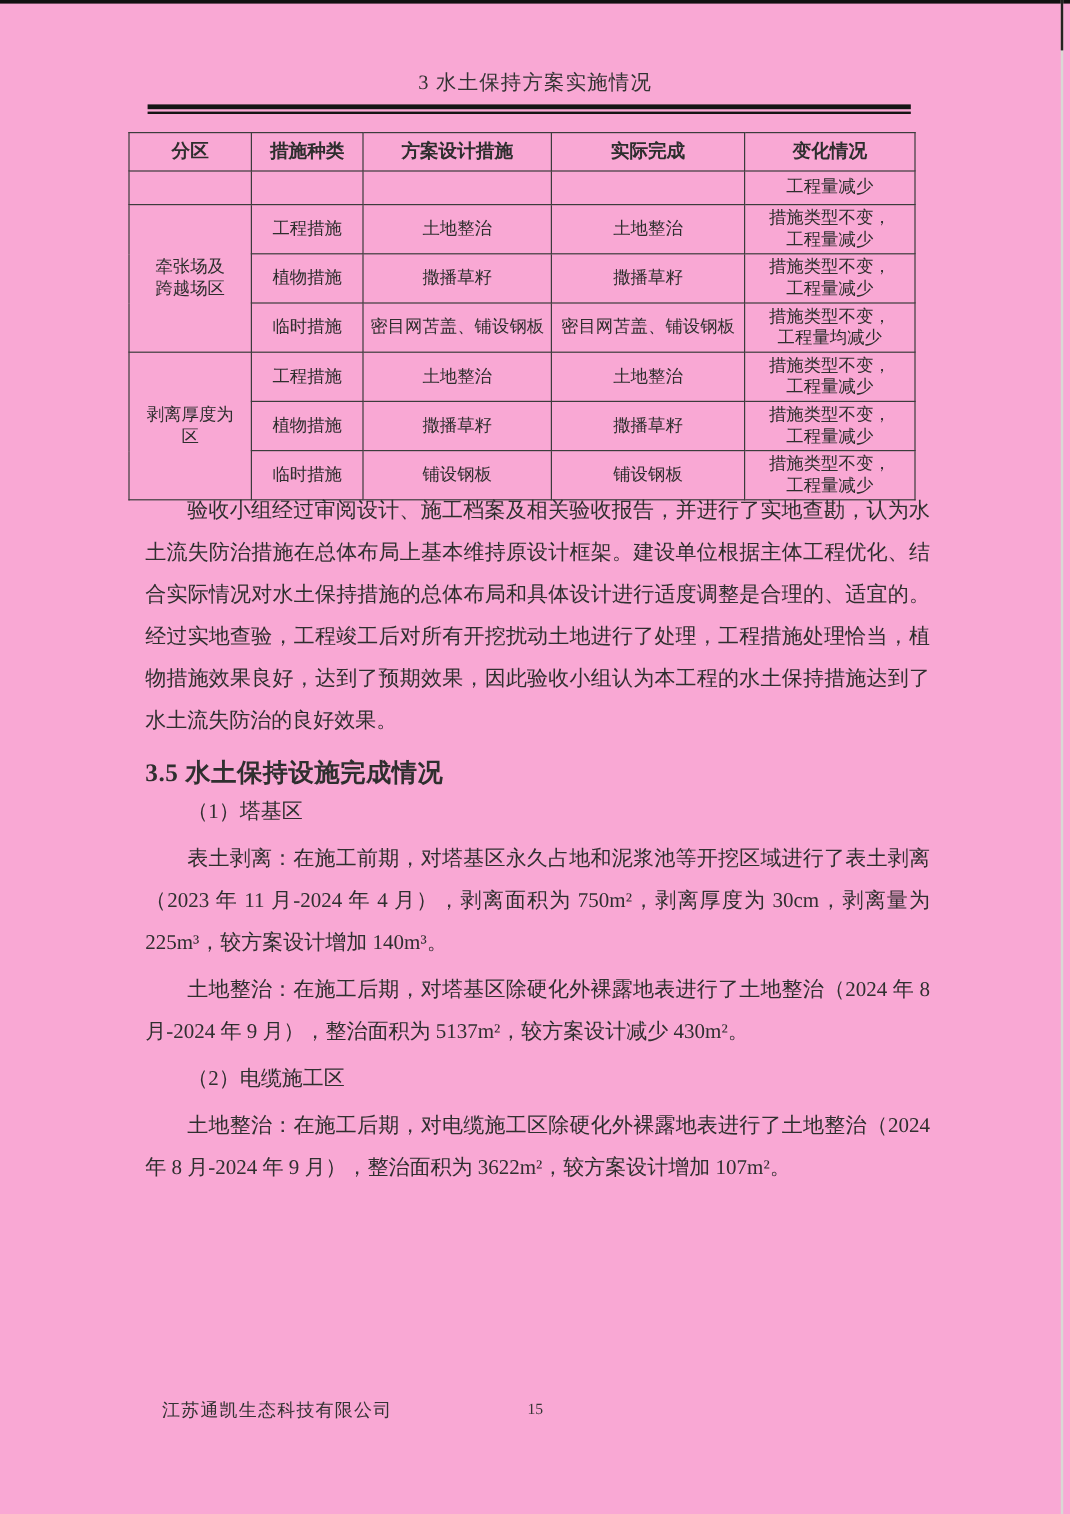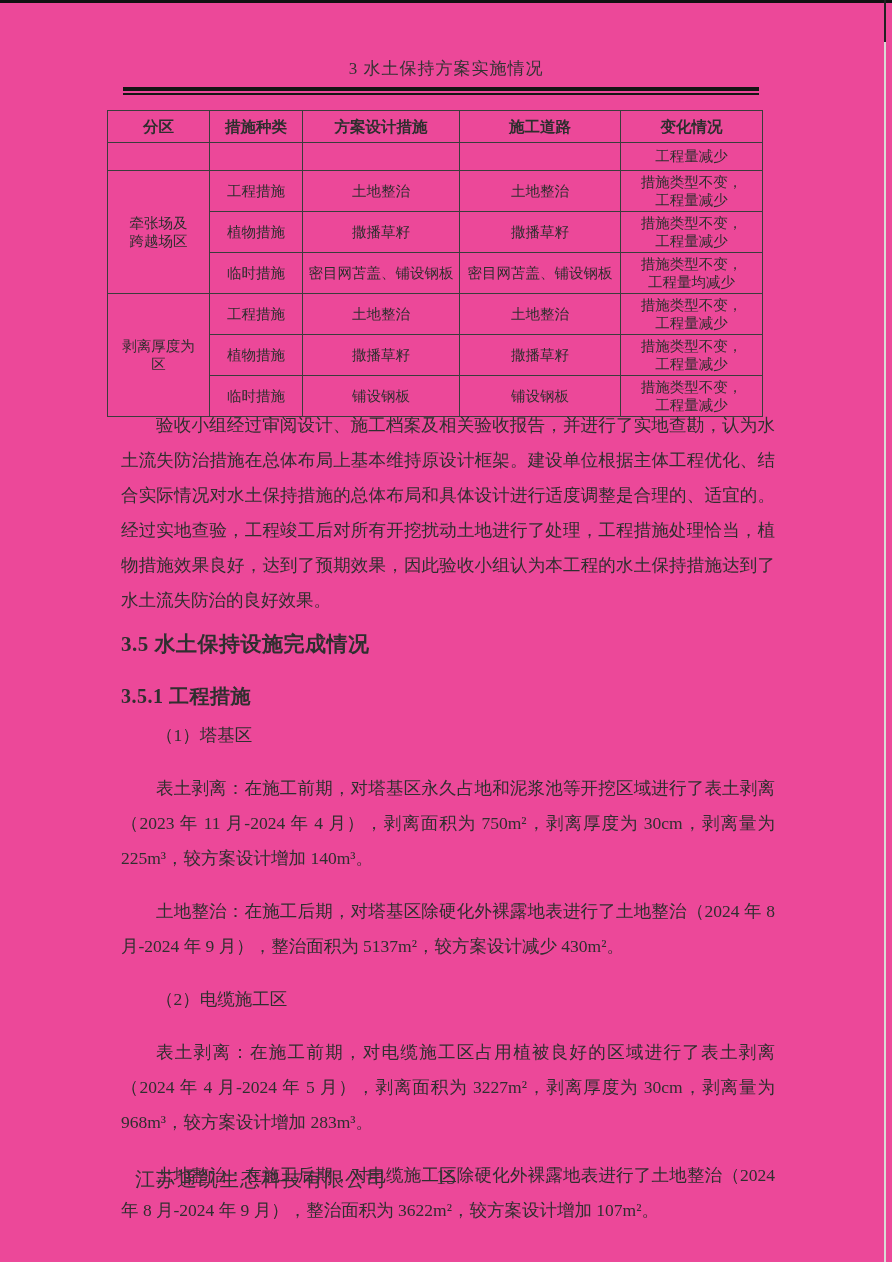--- a/index.html
+++ b/index.html
@@ -1,18 +1,18 @@
 <!DOCTYPE html>
 <html><head>
 <meta charset="utf-8">
 <style>
   html,body { margin:0; padding:0; background:#e9e9e9; }
   .page {
     position:relative; width:892px; height:1262px; margin:0 auto;
-    background:#ec4899; overflow:hidden;
+    background:#f9a8d4; overflow:hidden;
     font-family:"Liberation Serif","DejaVu Serif",serif;
     color:#2f2f2f;
   }
   
   .scan-top    { position:absolute; left:0; top:0; width:892px; height:3px; background:#111; }
   .scan-right  { position:absolute; left:884px; top:0; width:2px; height:1262px; background:#d9d9d4; }
   .scan-right-dark { position:absolute; left:884px; top:0; width:2px; height:42px; background:#222; }
 
   
   .running-head {
@@ -41,38 +41,38 @@
   tr.carry td { height:25px; font-size:14.5px; }
   tr.datarow td { height:38px; font-size:14.5px; }
   td.zone { font-size:15px; line-height:1.55; }
 
   
   .content {
     position:absolute; left:121px; top:408px; width:654px;
     font-size:17.5px; line-height:35px; text-align:justify;
   }
   .content p { margin:0; text-indent:2em; padding:0; }
-  .content p.mt { margin-top:18px; }
+  .content p.mt { margin-top:4px; }
   .content .h2 {
     font-weight:bold; font-size:21px; line-height:30px;
     margin-top:11px; text-indent:0; letter-spacing:0.5px;
   }
   .content .h3 {
     font-weight:bold; font-size:20px; line-height:28px;
     margin-top:23px; margin-bottom:8px; text-indent:0; letter-spacing:0.5px;
   }
 
   
   .footer-company {
     position:absolute; left:135px; top:1166px;
-    font-size:20px; letter-spacing:1px; color:#333;
+    font-size:15px; letter-spacing:1px; color:#333;
   }
   .footer-page {
     position:absolute; left:0; top:1166px; width:892px;
-    text-align:center; font-size:20px; color:#333;
+    text-align:center; font-size:13px; color:#333;
   }
 </style>
 </head>
 <body>
 
 <div class="page">
 
   <div class="scan-top"></div>
   <div class="scan-right"></div>
   <div class="scan-right-dark"></div>
@@ -86,21 +86,21 @@
         <col style="width:93px">
         <col style="width:157px">
         <col style="width:161px">
         <col style="width:142px">
     </colgroup>
     <tbody>
       <tr>
         <th>分区</th>
         <th>措施种类</th>
         <th>方案设计措施</th>
-        <th>施工道路</th>
+        <th>实际完成</th>
         <th>变化情况</th>
       </tr>
       <tr class="carry">
         <td></td>
         <td></td>
         <td></td>
         <td></td>
         <td>工程量减少</td>
       </tr>
 
@@ -150,25 +150,23 @@
         <td>铺设钢板</td>
         <td>措施类型不变，
 工程量减少</td>
       </tr>
     </tbody>
   </table>
 
   <div class="content">
     <p>验收小组经过审阅设计、施工档案及相关验收报告，并进行了实地查勘，认为水土流失防治措施在总体布局上基本维持原设计框架。建设单位根据主体工程优化、结合实际情况对水土保持措施的总体布局和具体设计进行适度调整是合理的、适宜的。经过实地查验，工程竣工后对所有开挖扰动土地进行了处理，工程措施处理恰当，植物措施效果良好，达到了预期效果，因此验收小组认为本工程的水土保持措施达到了水土流失防治的良好效果。</p>
     <div class="h2">3.5 水土保持设施完成情况</div>
-    <div class="h3">3.5.1 工程措施</div>
     <p>（1）塔基区</p>
     <p class="mt">表土剥离：在施工前期，对塔基区永久占地和泥浆池等开挖区域进行了表土剥离（2023 年 11 月-2024 年 4 月），剥离面积为 750m²，剥离厚度为 30cm，剥离量为 225m³，较方案设计增加 140m³。</p>
     <p class="mt">土地整治：在施工后期，对塔基区除硬化外裸露地表进行了土地整治（2024 年 8 月-2024 年 9 月），整治面积为 5137m²，较方案设计减少 430m²。</p>
     <p class="mt">（2）电缆施工区</p>
-    <p class="mt">表土剥离：在施工前期，对电缆施工区占用植被良好的区域进行了表土剥离（2024 年 4 月-2024 年 5 月），剥离面积为 3227m²，剥离厚度为 30cm，剥离量为 968m³，较方案设计增加 283m³。</p>
     <p class="mt">土地整治：在施工后期，对电缆施工区除硬化外裸露地表进行了土地整治（2024 年 8 月-2024 年 9 月），整治面积为 3622m²，较方案设计增加 107m²。</p>
   </div>
 
   <div class="footer-company">江苏通凯生态科技有限公司</div>
   <div class="footer-page">15</div>
 
 </div>
 
 </body></html>

